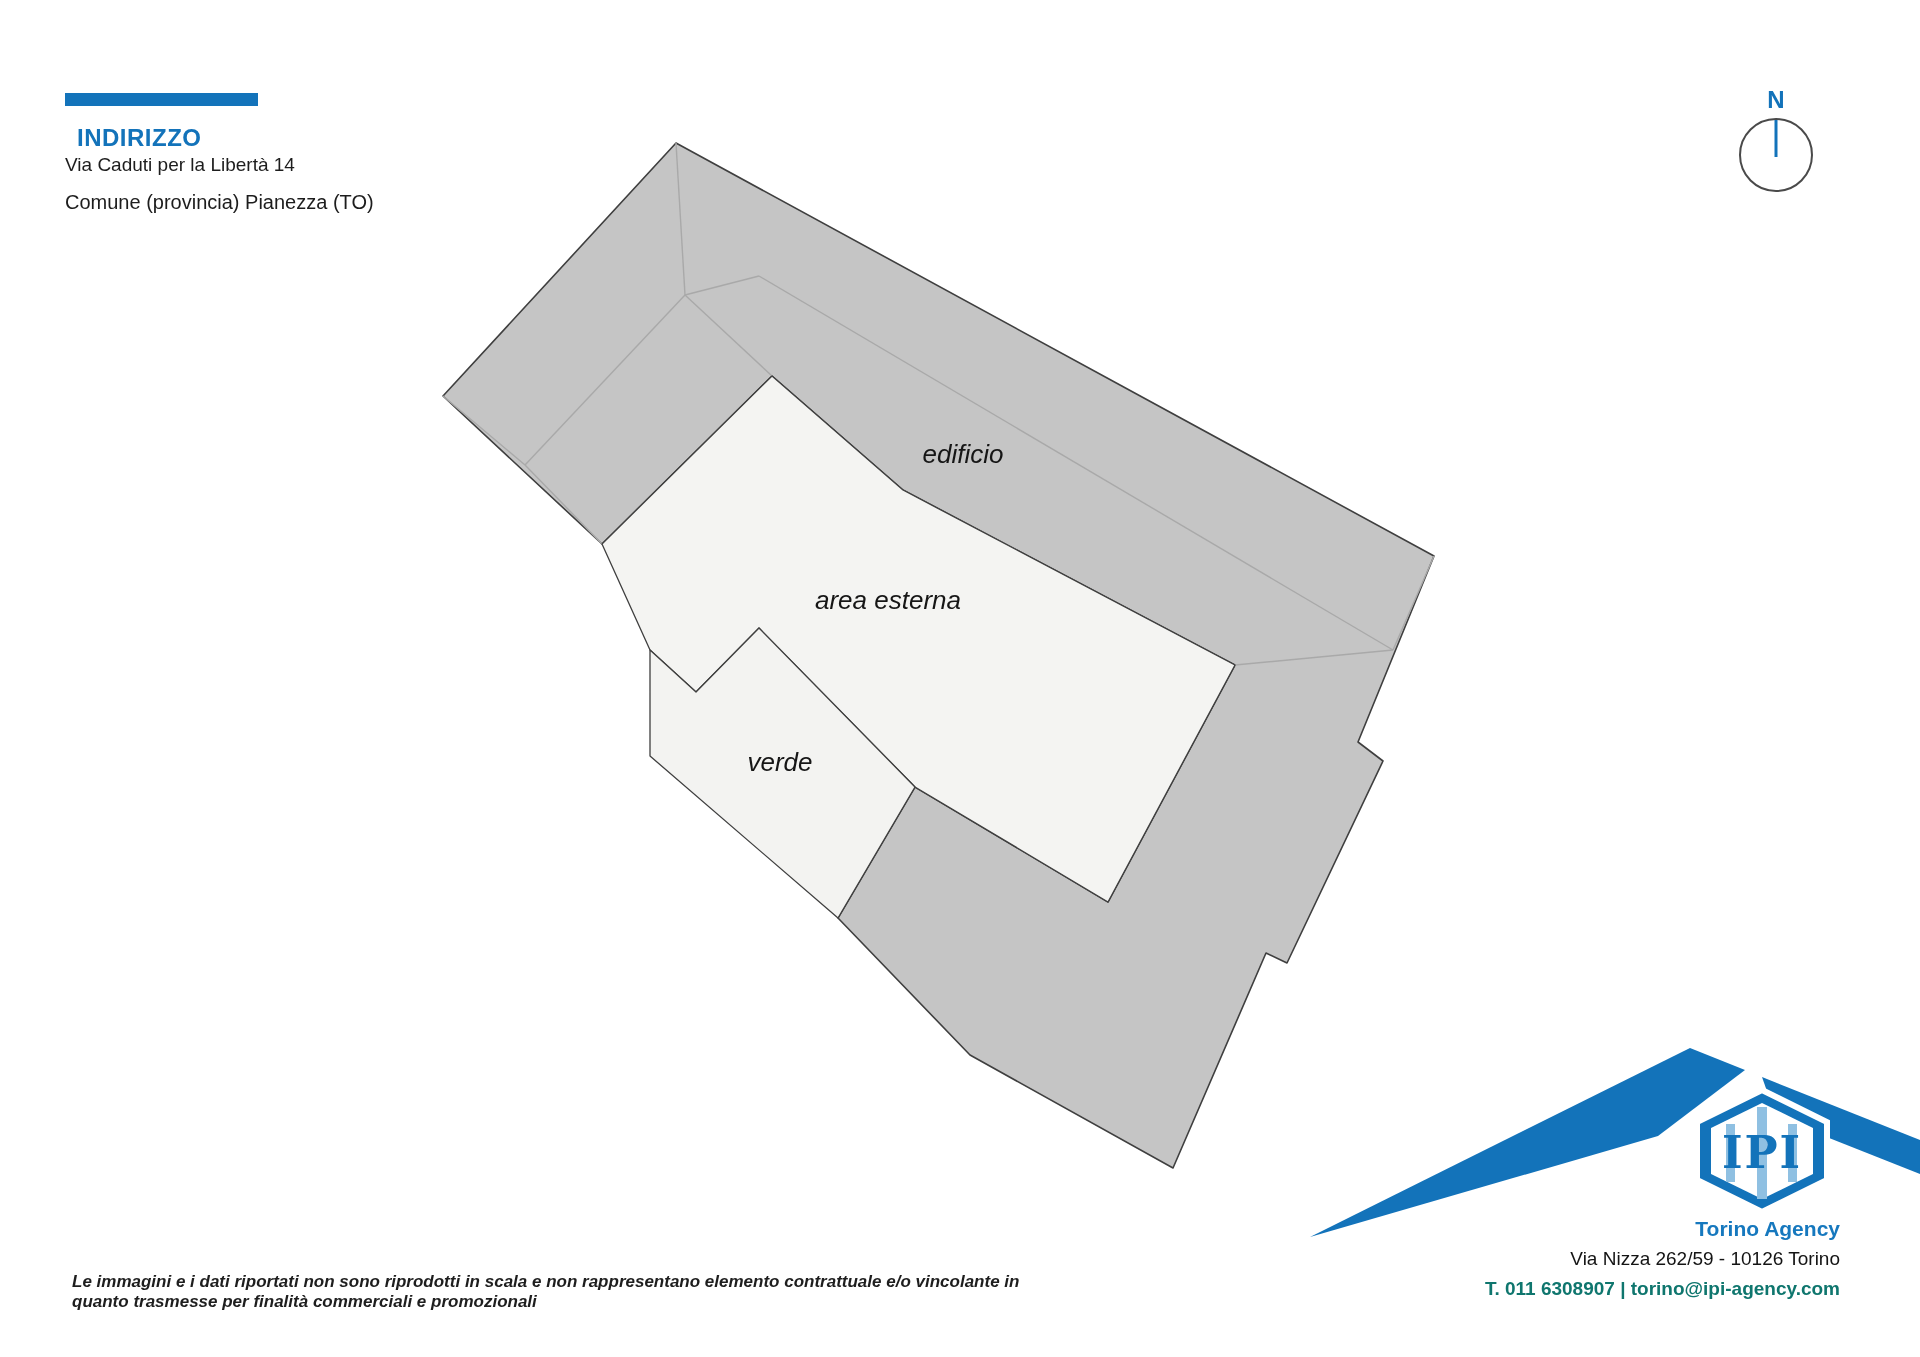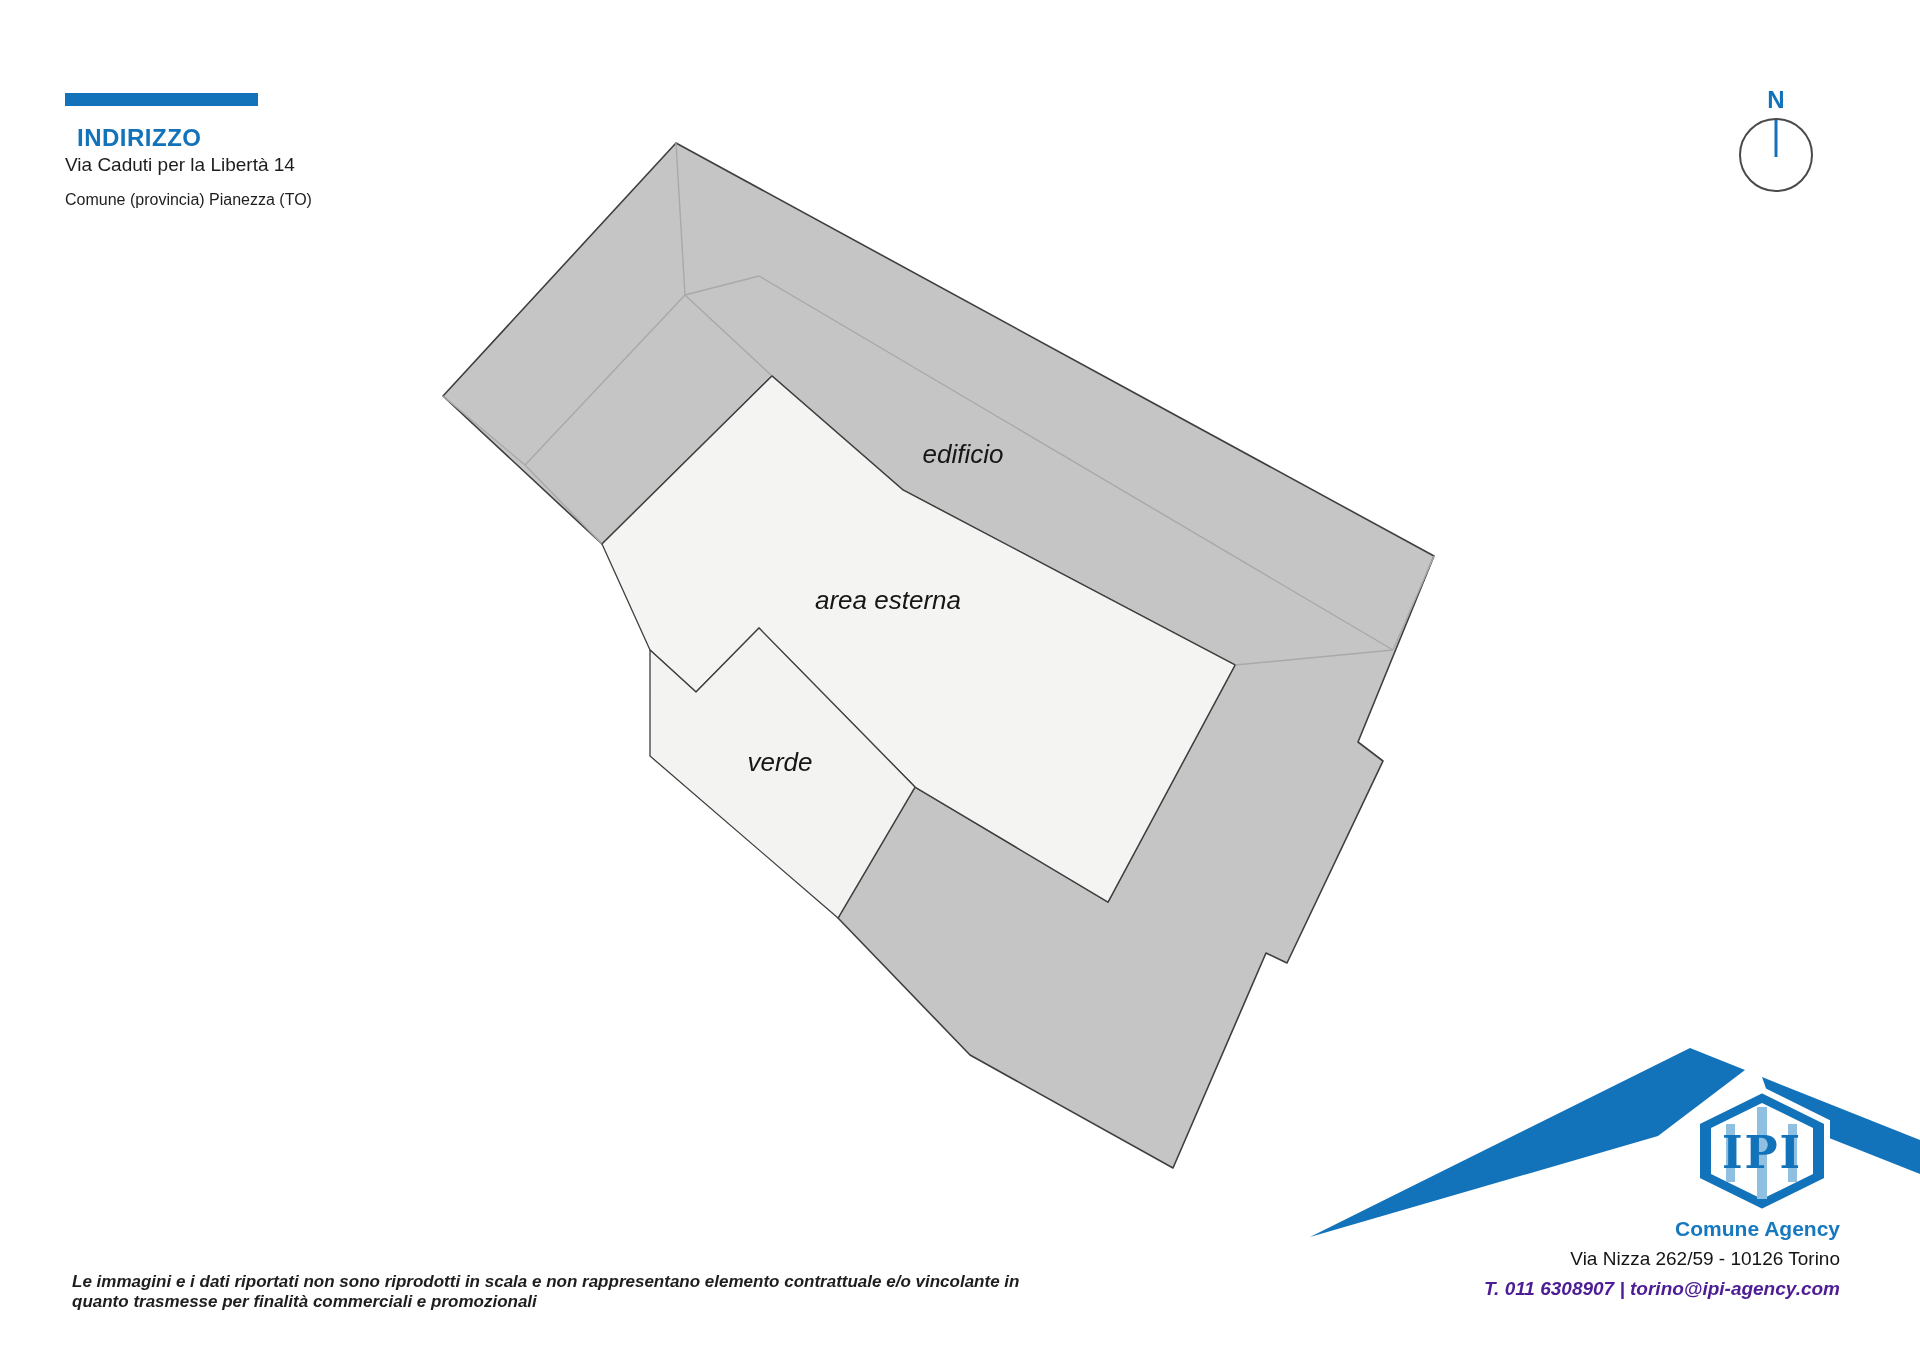--- a/index.html
+++ b/index.html
@@ -20,37 +20,37 @@
   .addr-heading{
     position:absolute;left:77px;top:124px;
     font-size:24px;font-weight:bold;color:#1373ba;letter-spacing:0.5px;
   }
   .addr-line1{
     position:absolute;left:65px;top:154px;
     font-size:19px;color:#1d1d1d;
   }
   .addr-line2{
     position:absolute;left:65px;top:191px;
-    font-size:16px;color:#1d1d1d;
+    font-size:20px;color:#1d1d1d;
   }
 
   
   .disclaimer{
     position:absolute;left:72px;top:1272px;width:1000px;
     font-size:17px;font-style:italic;color:#1e1e1e;font-weight:bold;
   }
 
   
   .agency-text{
     position:absolute;right:80px;top:1214px;
     text-align:right;line-height:30px;
   }
   .agency-name{font-size:21px;font-weight:bold;color:#1678be;}
   .agency-addr{font-size:19px;font-weight:normal;color:#141414;}
-  .agency-contact{font-size:19px;font-weight:bold;color:#4c1d95;font-style:italic;}
+  .agency-contact{font-size:19px;font-weight:bold;color:#0f766e;}
 
   
   text.plan-label{
     font-family:"Liberation Sans", sans-serif;
     font-style:italic;font-size:26px;fill:#161616;
   }
   text.compass-n{
     font-family:"Liberation Sans", sans-serif;
     font-weight:bold;font-size:24px;fill:#1373ba;
   }
@@ -110,18 +110,18 @@
         <rect x="1757" y="1107" width="10" height="92"></rect>
         <rect x="1788" y="1124" width="9" height="58"></rect>
       </g>
       <text class="ipi-letters" x="1762" y="1168" text-anchor="middle">IPI</text>
     </g>
   </svg>
 
   <div class="disclaimer">Le immagini e i dati riportati non sono riprodotti in scala e non rappresentano elemento contrattuale e/o vincolante in quanto trasmesse per finalità commerciali e promozionali</div>
 
   <div class="agency-text">
-    <div class="agency-name">Comune Agency</div>
+    <div class="agency-name">Torino Agency</div>
     <div class="agency-addr">Via Nizza 262/59 - 10126 Torino</div>
     <div class="agency-contact">T. 011 6308907 | torino@ipi-agency.com</div>
   </div>
 
 </div>
 
 </body></html>

